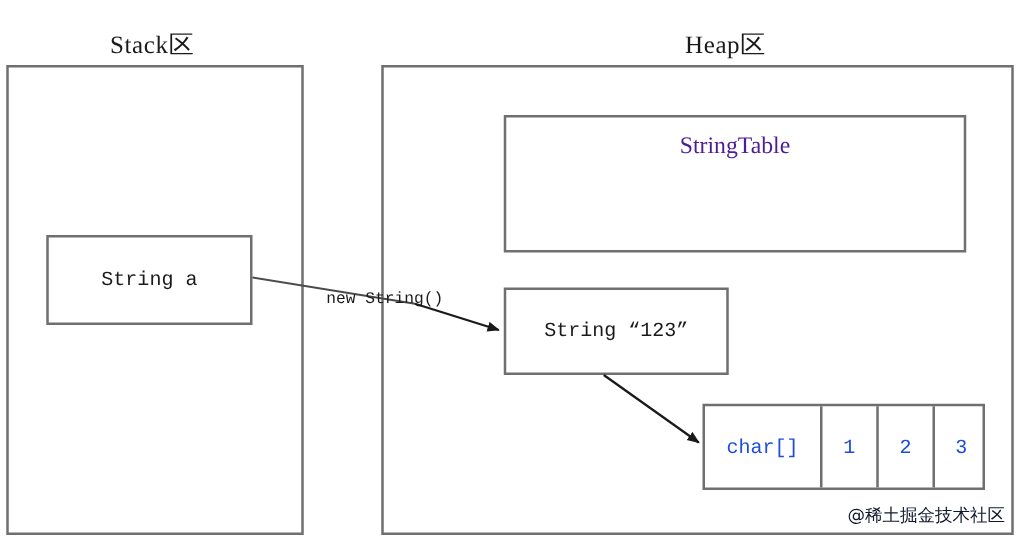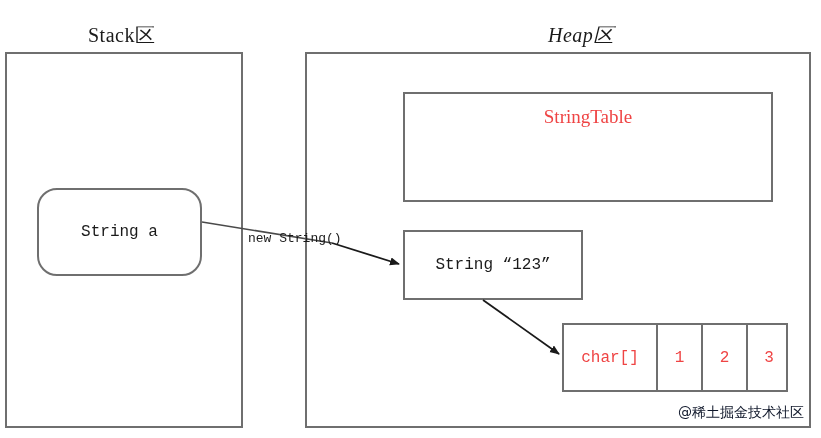--- a/index.html
+++ b/index.html
@@ -40,28 +40,28 @@
     position: absolute;
     font-family: "Liberation Mono", "DejaVu Sans Mono", monospace;
     font-size: 16px;
     color: #1a1a1a;
     white-space: nowrap;
   }
   .serif-label {
     position: absolute;
     font-family: "Liberation Serif", "DejaVu Serif", serif;
     font-size: 19px;
-    color: #ef4444;
+    color: #4c1d95;
     white-space: nowrap;
   }
   .cell-text {
     position: absolute;
     font-family: "Liberation Mono", "DejaVu Sans Mono", monospace;
     font-size: 16px;
-    color: #ef4444;
+    color: #1d4ed8;
     white-space: nowrap;
     display: flex;
     align-items: center;
     justify-content: center;
   }
   .divider {
     position: absolute;
     width: 2px;
     background: #6f6f6f;
   }
@@ -95,27 +95,27 @@
     width: 100%;
   }
 </style>
 </head>
 <body>
 
 <div id="canvas">
 
   <div class="region-title" style="left:88px; top:22px;">Stack区</div>
 
-  <div class="region-title" style="left:548px; top:22px;font-style:italic;">Heap区</div>
+  <div class="region-title" style="left:548px; top:22px;">Heap区</div>
 
   <div class="box" style="left:5px; top:52px; width:238px; height:376px;"></div>
 
   <div class="box" style="left:305px; top:52px; width:506px; height:376px;"></div>
 
-  <div class="inner-box" style="left:37px; top:188px; width:165px; height:88px;border-radius:20px;">
+  <div class="inner-box" style="left:37px; top:188px; width:165px; height:72px;">
     <div class="box-center-text">
       <span class="mono-label" style="position:static;">String a</span>
     </div>
   </div>
 
   <div class="inner-box" style="left:403px; top:92px; width:370px; height:110px;">
     <div style="display:flex; align-items:flex-start; justify-content:center; height:100%; width:100%; padding-top:12px; box-sizing:border-box;">
       <span class="serif-label" style="position:static;">StringTable</span>
     </div>
   </div>
@@ -143,17 +143,17 @@
         <path d="M0,0 L10,4 L0,8 z" fill="#1a1a1a"></path>
       </marker>
     </defs>
 
     <path d="M202,222 L332,243" stroke="#4a4a4a" stroke-width="1.6" fill="none"></path>
     <path d="M332,243 L399,264" stroke="#1a1a1a" stroke-width="1.8" fill="none" marker-end="url(#ah)"></path>
 
     <path d="M483,300 L559,354" stroke="#1a1a1a" stroke-width="1.8" fill="none" marker-end="url(#ah)"></path>
   </svg>
 
-  <div class="edge-label" style="left:248px; top:231px;text-align:right;">new String()</div>
+  <div class="edge-label" style="left:261px; top:231px;text-align:right;">new String()</div>
 
   <div class="watermark" style="left:678px; top:404px;">@稀土掘金技术社区</div>
 
 </div>
 
 </body></html>

